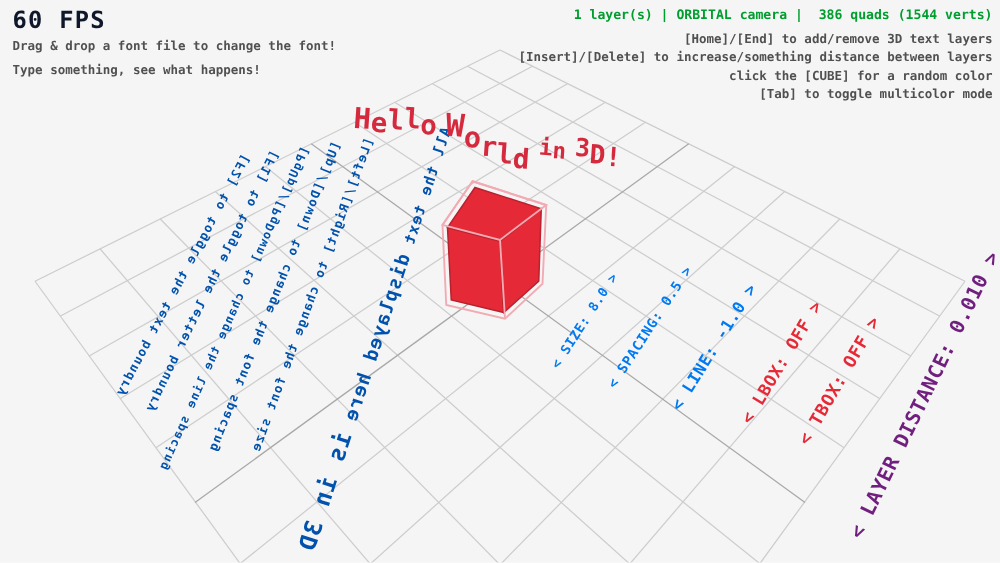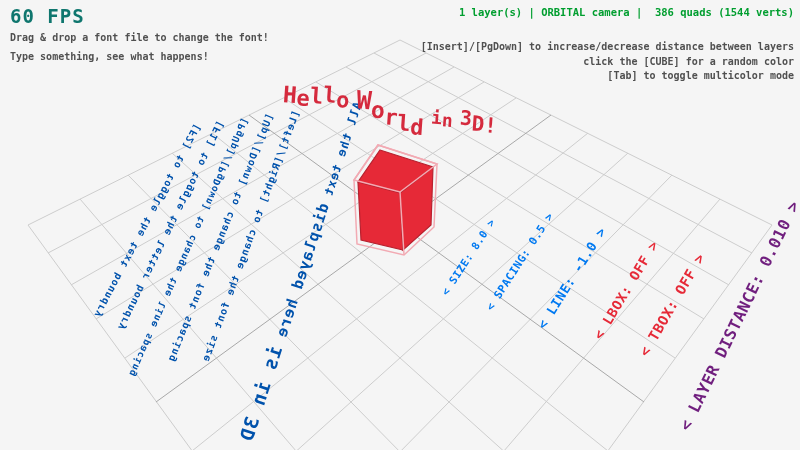--- a/index.html
+++ b/index.html
@@ -4,21 +4,21 @@
 <style>
   html,body{margin:0;padding:0;}
   .app{
     position:relative; width:800px; height:450px; overflow:hidden;
     background:#f5f5f5;
     font-family:"DejaVu Sans Mono","Liberation Mono",monospace;
     font-weight:bold;
   }
   svg{position:absolute;left:0;top:0;}
   
-  .fps{position:absolute;left:10px;top:5px;font-size:19px;letter-spacing:1px;color:#0f766e;white-space:pre;}
+  .fps{position:absolute;left:10px;top:5px;font-size:19px;letter-spacing:1px;color:#0f172a;white-space:pre;}
   .note{position:absolute;left:10px;font-size:10px;color:#505050;white-space:pre;}
   .n0{top:32px}.n1{top:51px}.n2{top:79px}
   .status{position:absolute;right:6px;top:6px;font-size:10.5px;color:#009e2f;white-space:pre;}
   .rnote{position:absolute;right:6px;font-size:10px;color:#505050;white-space:pre;}
   .r0{top:26px}.r1{top:41px}.r2{top:56px}.r3{top:70px}
   
   .ghelp{
     position:absolute;color:#0052ac;font-size:10px;letter-spacing:1px;white-space:pre;
     transform-origin:0 0;
   }
@@ -110,17 +110,18 @@
       </g>
     </g>
   </svg>
 
   <div class="wave"><span style="font-size: 23px; transform: translateY(5px);">H</span><span style="font-size: 22px; transform: translateY(7px);">e</span><span style="font-size: 22px; transform: translateY(4px);">l</span><span style="font-size: 22px; transform: translateY(2px);">l</span><span style="font-size: 22px; transform: translateY(6px);">o</span><span style="width: 7px;">&nbsp;</span><span style="font-size: 25px; transform: translateY(6px);">W</span><span style="font-size: 23px; transform: translateY(14px);">o</span><span style="font-size: 22px; transform: translateY(20px);">r</span><span style="font-size: 22px; transform: translateY(25px);">l</span><span style="font-size: 22px; transform: translateY(28px);">d</span><span style="width: 7px;">&nbsp;</span><span style="font-size: 18px; transform: translateY(16px);">i</span><span style="font-size: 18px; transform: translateY(18px);">n</span><span style="width: 7px;">&nbsp;</span><span style="font-size: 20px; transform: translateY(15px);">3</span><span style="font-size: 21px; transform: translateY(20px);">D</span><span style="font-size: 21px; transform: translateY(21px);">!</span></div>
 
   <div class="fps">60 FPS</div>
   <div class="note n1">Type something, see what happens!</div>
   <div class="note n0">Drag &amp; drop a font file to change the font!</div>
   <div class="status">1 layer(s) | ORBITAL camera |  386 quads (1544 verts)</div>
-  <div class="rnote r1">[Insert]/[PgDown] to increase/decrease distance between layers</div>
+  <div class="rnote r0">[Home]/[End] to add/remove 3D text layers</div>
+  <div class="rnote r1">[Insert]/[Delete] to increase/something distance between layers</div>
   <div class="rnote r3">[Tab] to toggle multicolor mode</div>
   <div class="rnote r2">click the [CUBE] for a random color</div>
 
 </div>
 
 </body></html>

